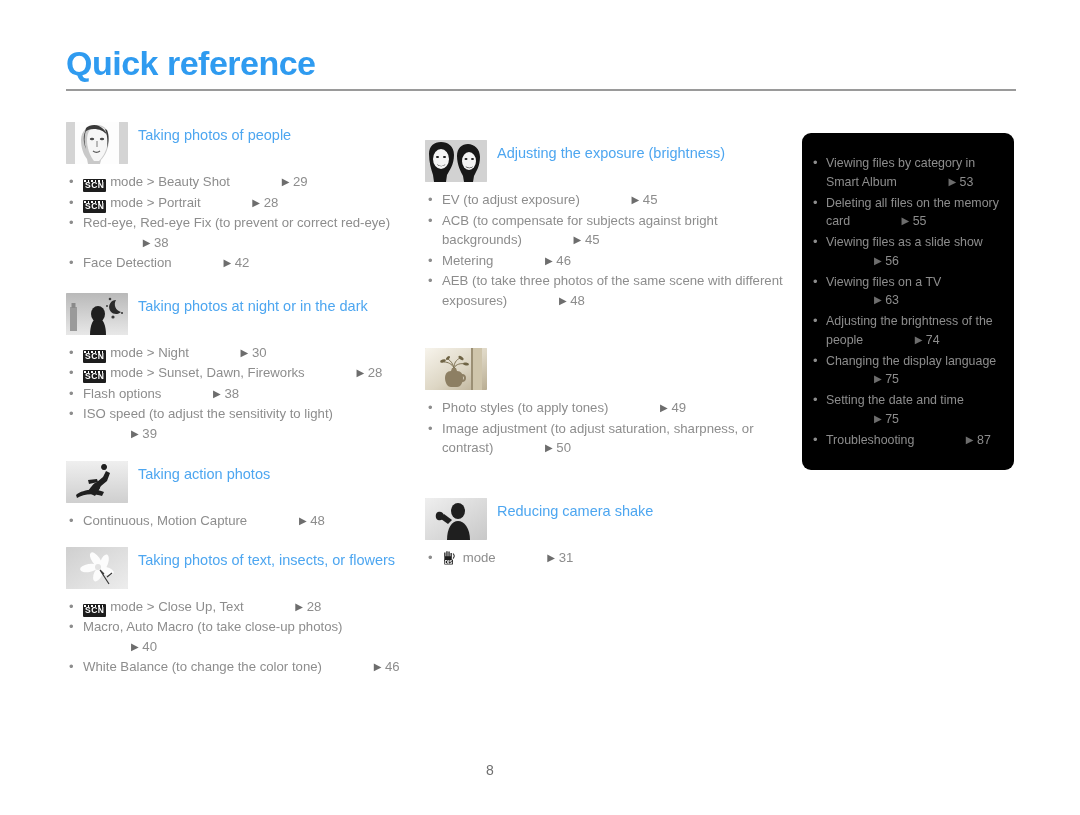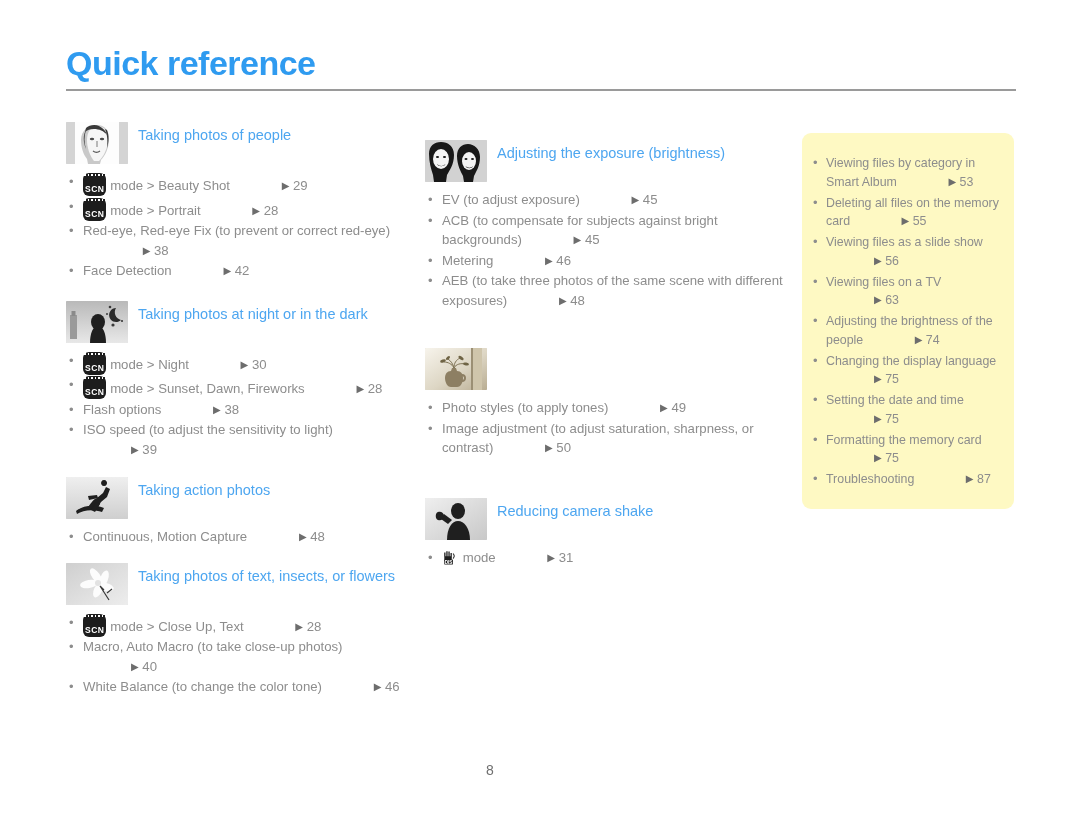--- a/index.html
+++ b/index.html
@@ -75,22 +75,22 @@
   
   .scn {
     display:inline-block;
     position:relative;
     background:#1d1d1d;
     color:#ffffff;
     font-size:8.5px;
     font-weight:bold;
     letter-spacing:0.5px;
     line-height:11px;
-    padding:11px 2px 1px 2px;
-    border-radius:6px;
+    padding:1px 2px 1px 2px;
+    border-radius:1px;
     vertical-align:-1px;
     font-family:"Liberation Sans", sans-serif;
     transform:translateY(1px);
   }
   .scn::before{
     content:"";
     position:absolute; left:1px; right:1px; top:1px; height:2px;
     background:
       repeating-linear-gradient(to right,#ffffff 0 1.5px,#1d1d1d 1.5px 3.5px);
   }
@@ -98,21 +98,21 @@
   .dis {
     display:inline-block;
     position:relative;
     width:17px; height:15px;
     vertical-align:-3px;
   }
   .dis svg { position:absolute; left:0; top:0; }
 
   
   .panel {
-    background:#fef9c3;
+    background:#000000;
     border-radius:9px;
     padding:15px 14px 18px 8px;
     width:212px;
   }
   .panel ul.items li { font-size:12.4px; line-height:18.5px; margin-bottom:2.5px; padding-left:16px; }
   .panel ul.items li::before { left:3px; }
 
   
   .page-num {
     position:absolute;
@@ -333,20 +333,19 @@
   <div class="col-right">
     <div class="panel">
       <ul class="items" id="panelList">
           <li><span>Viewing files by category in Smart Album</span><span class="nowrap"> <span class="tri">▶</span> 53</span></li>
           <li><span>Deleting all files on the memory card</span><span class="nowrap"> <span class="tri">▶</span> 55</span></li>
           <li><span>Viewing files as a slide show</span><span class="nowrap"> <span class="tri">▶</span> 56</span></li>
           <li><span>Viewing files on a TV</span><span class="nowrap"> <span class="tri">▶</span> 63</span></li>
           <li><span>Adjusting the brightness of the people</span><span class="nowrap"> <span class="tri">▶</span> 74</span></li>
           <li><span>Changing the display language</span><span class="nowrap"> <span class="tri">▶</span> 75</span></li>
           <li><span>Setting the date and time</span><span class="nowrap"> <span class="tri">▶</span> 75</span></li>
-          <li><span>Formatting the memory card</span><span class="nowrap"> <span class="tri">▶</span> 75</span></li>
           <li><span>Troubleshooting</span><span class="nowrap"> <span class="tri">▶</span> 87</span></li>
         </ul>
     </div>
   </div>
 
   <div class="page-num">8</div>
 </div>
 
 </body></html>

